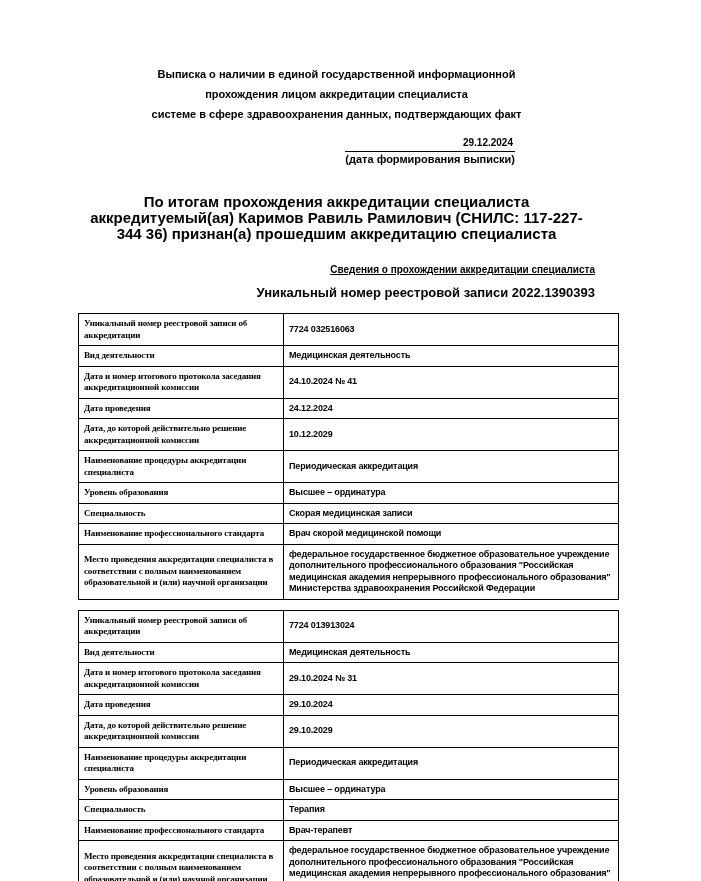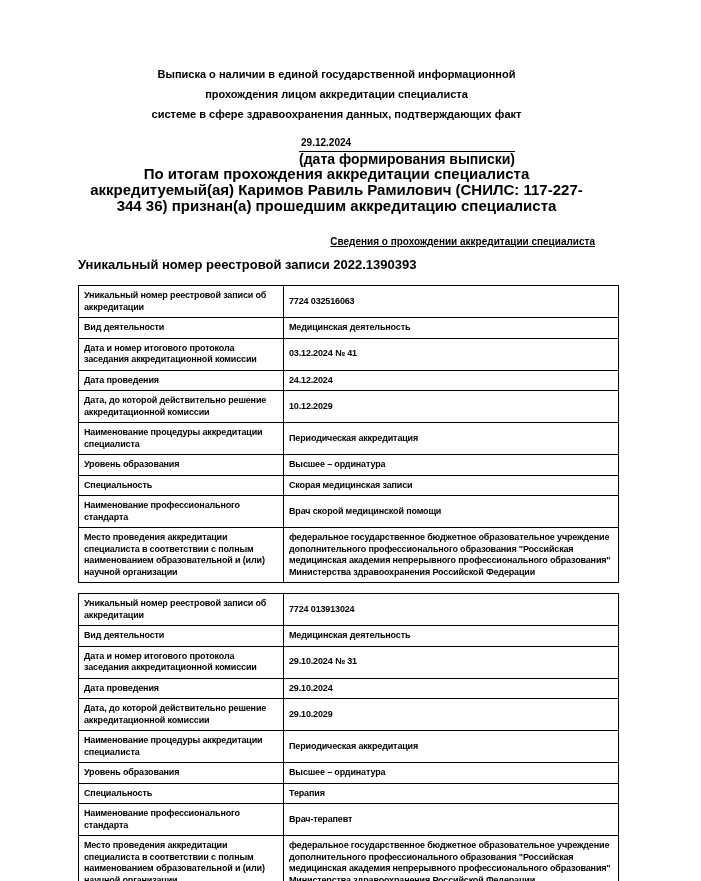--- a/index.html
+++ b/index.html
@@ -17,68 +17,68 @@
   .doc-title {
     text-align: center;
     font-size: 11px;
     line-height: 20px;
     margin-bottom: 12px;
   }
   .date-block {
     width: fit-content;
     margin-left: auto;
     margin-right: 80px;
-    text-align: left;
-    margin-bottom: 0;
+    text-align: right;
+    margin-bottom: 28px;
   }
   .date-value {
     font-size: 10px;
     line-height: 14px;
     padding: 0 2px 1px 2px;
     border-bottom: 1.5px solid #000000;
   }
   .date-caption {
-    font-size: 14px;
+    font-size: 11px;
     line-height: 13px;
     padding-top: 1px;
   }
   .intro {
     text-align: center;
     font-size: 15px;
     line-height: 16px;
     margin-bottom: 21px;
   }
   .section-heading {
     text-align: right;
     font-size: 10px;
     line-height: 13px;
     text-decoration: underline;
     margin-bottom: 9px;
   }
   .registry-heading {
-    text-align: left;
+    text-align: right;
     font-size: 13px;
     line-height: 16px;
     margin-bottom: 12px;
   }
   table.acc-table {
     width: 541px;
     border-collapse: collapse;
     table-layout: fixed;
     margin-bottom: 10px;
   }
   table.acc-table td {
     border: 1.5px solid #000000;
     font-size: 9px;
     line-height: 11.5px;
     letter-spacing: -0.15px;
     vertical-align: middle;
     padding: 4px 5px;
   }
-  td.cell-label { width: 205px; }
+  td.cell-label { width: 205px; font-family: Liberation Serif, serif; }
   td.cell-value { padding-left: 13px; }
 </style>
 </head>
 <body>
 
 <div class="page">
 
   <div class="doc-title">
     <div>Выписка о наличии в единой государственной информационной</div>
     <div>прохождения лицом аккредитации специалиста</div>
@@ -101,21 +101,21 @@
       <tr>
         <td class="cell-label">Уникальный номер реестровой записи об аккредитации</td>
         <td class="cell-value">7724 032516063</td>
       </tr>
       <tr>
         <td class="cell-label">Вид деятельности</td>
         <td class="cell-value">Медицинская деятельность</td>
       </tr>
       <tr>
         <td class="cell-label">Дата и номер итогового протокола заседания аккредитационной комиссии</td>
-        <td class="cell-value">03.12.2024 № 41</td>
+        <td class="cell-value">24.10.2024 № 41</td>
       </tr>
       <tr>
         <td class="cell-label">Дата проведения</td>
         <td class="cell-value">24.12.2024</td>
       </tr>
       <tr>
         <td class="cell-label">Дата, до которой действительно решение аккредитационной комиссии</td>
         <td class="cell-value">10.12.2029</td>
       </tr>
       <tr>

